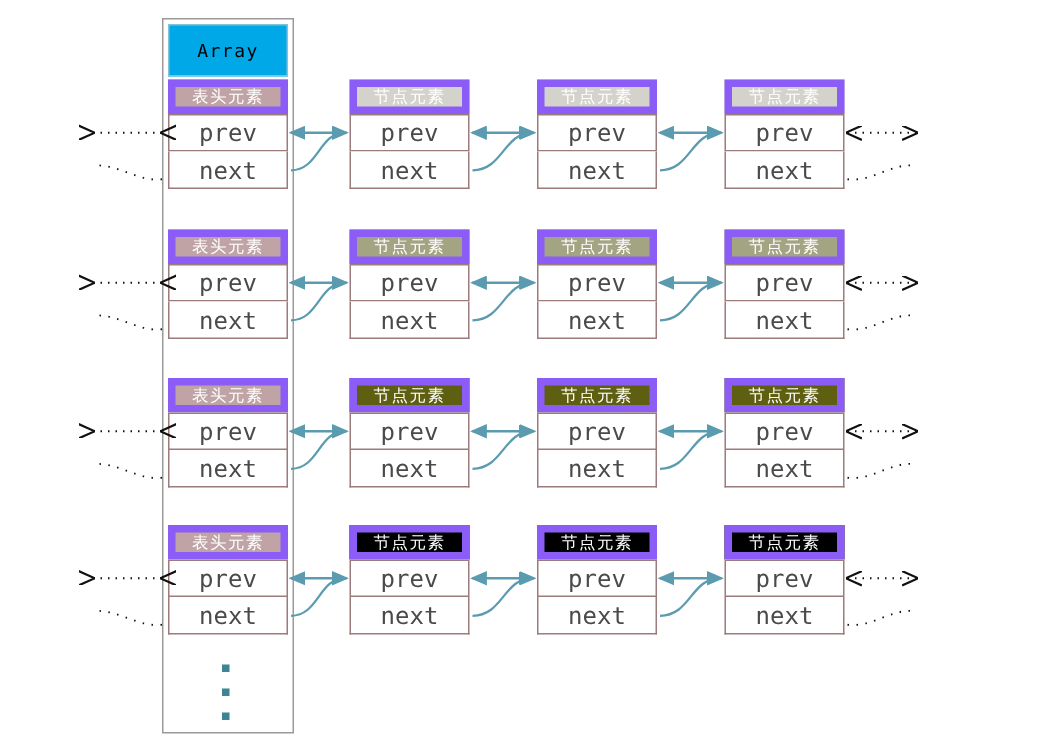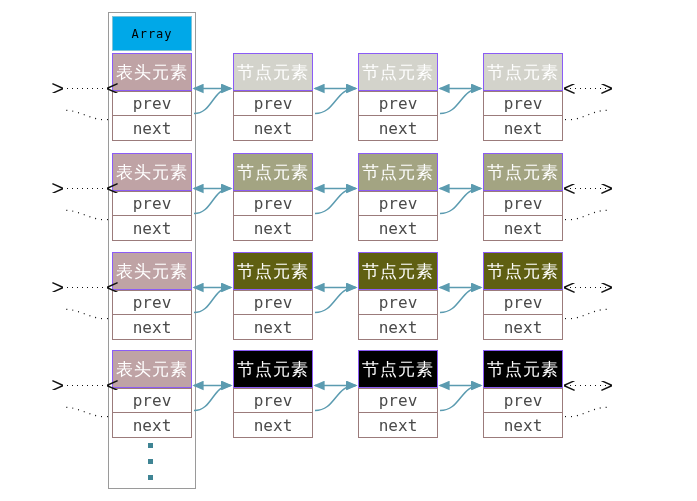--- a/index.html
+++ b/index.html
@@ -26,25 +26,25 @@
     font-size:12px; color:#000000; letter-spacing:1px;
   }
 
   
   .node{
     position:absolute;
     width:80px;
     box-sizing:border-box;
   }
   .node .hdr{
-    height:38px;
-    border:1px solid #8b5cf6;
+    height:23px;
+    border:5px solid #8b5cf6;
     box-sizing:border-box;
     display:flex;align-items:center;justify-content:center;
-    font-size:17px;
+    font-size:11px;
     font-family:"DejaVu Sans","Liberation Sans",sans-serif;
     color:#ffffff;
     letter-spacing:1px;
   }
   .node .cell{
     height:25px;
     border:1px solid #9b7b7b;
     border-top:none;
     box-sizing:border-box;
     background:#ffffff;

